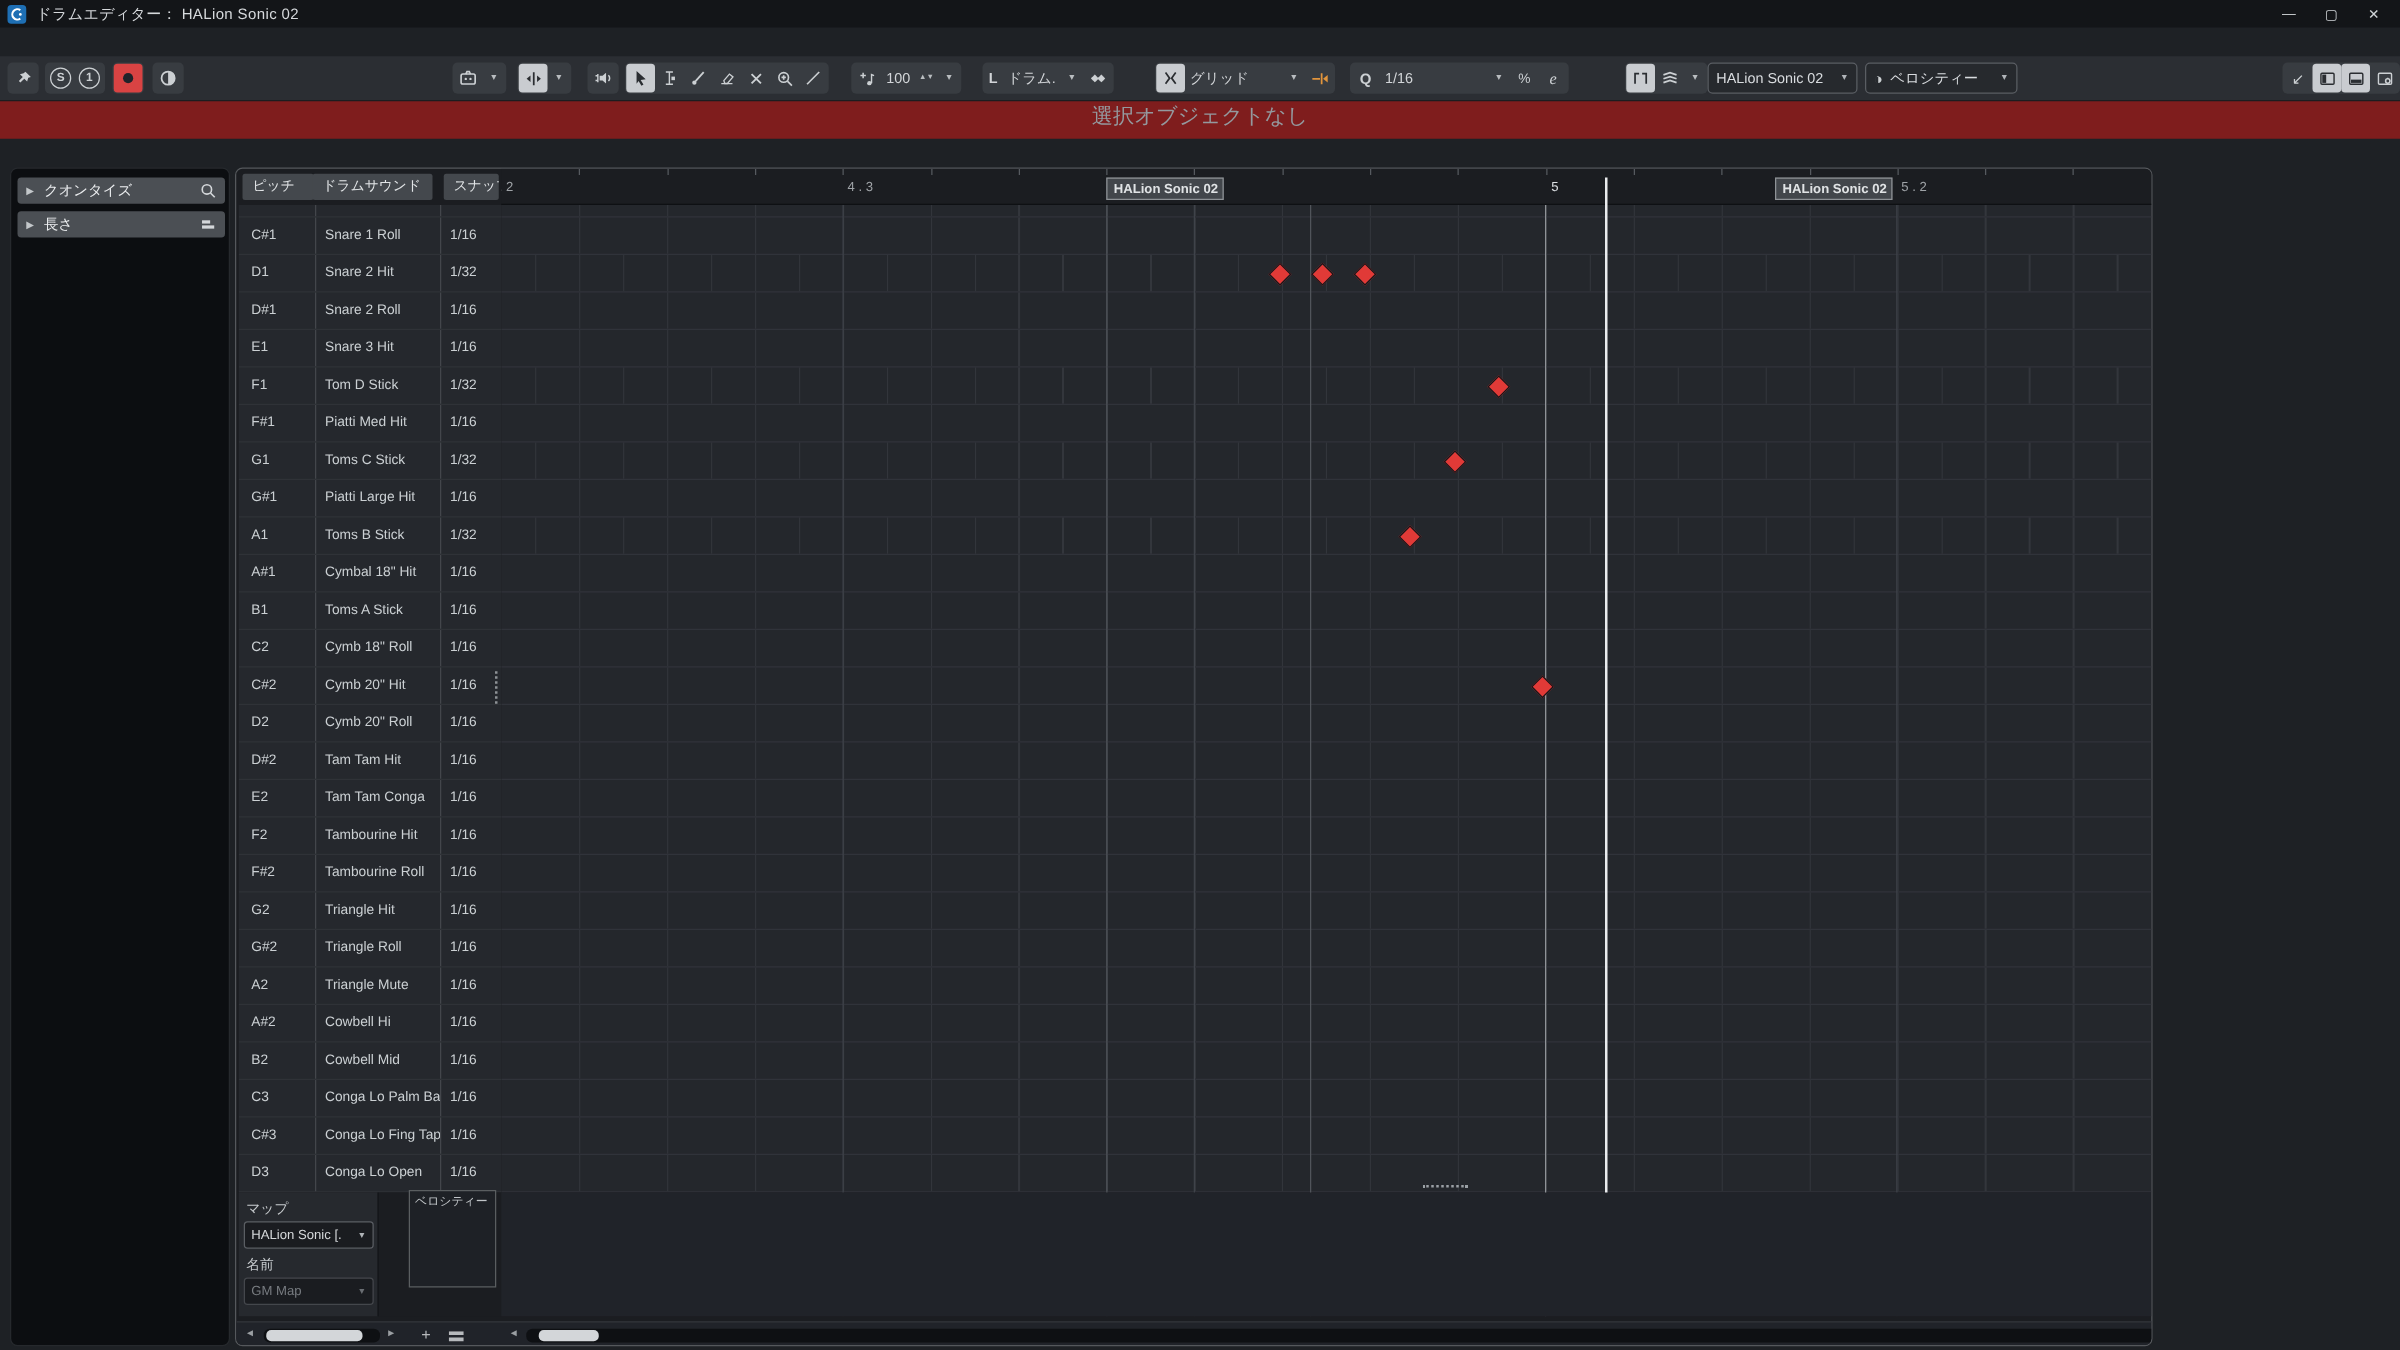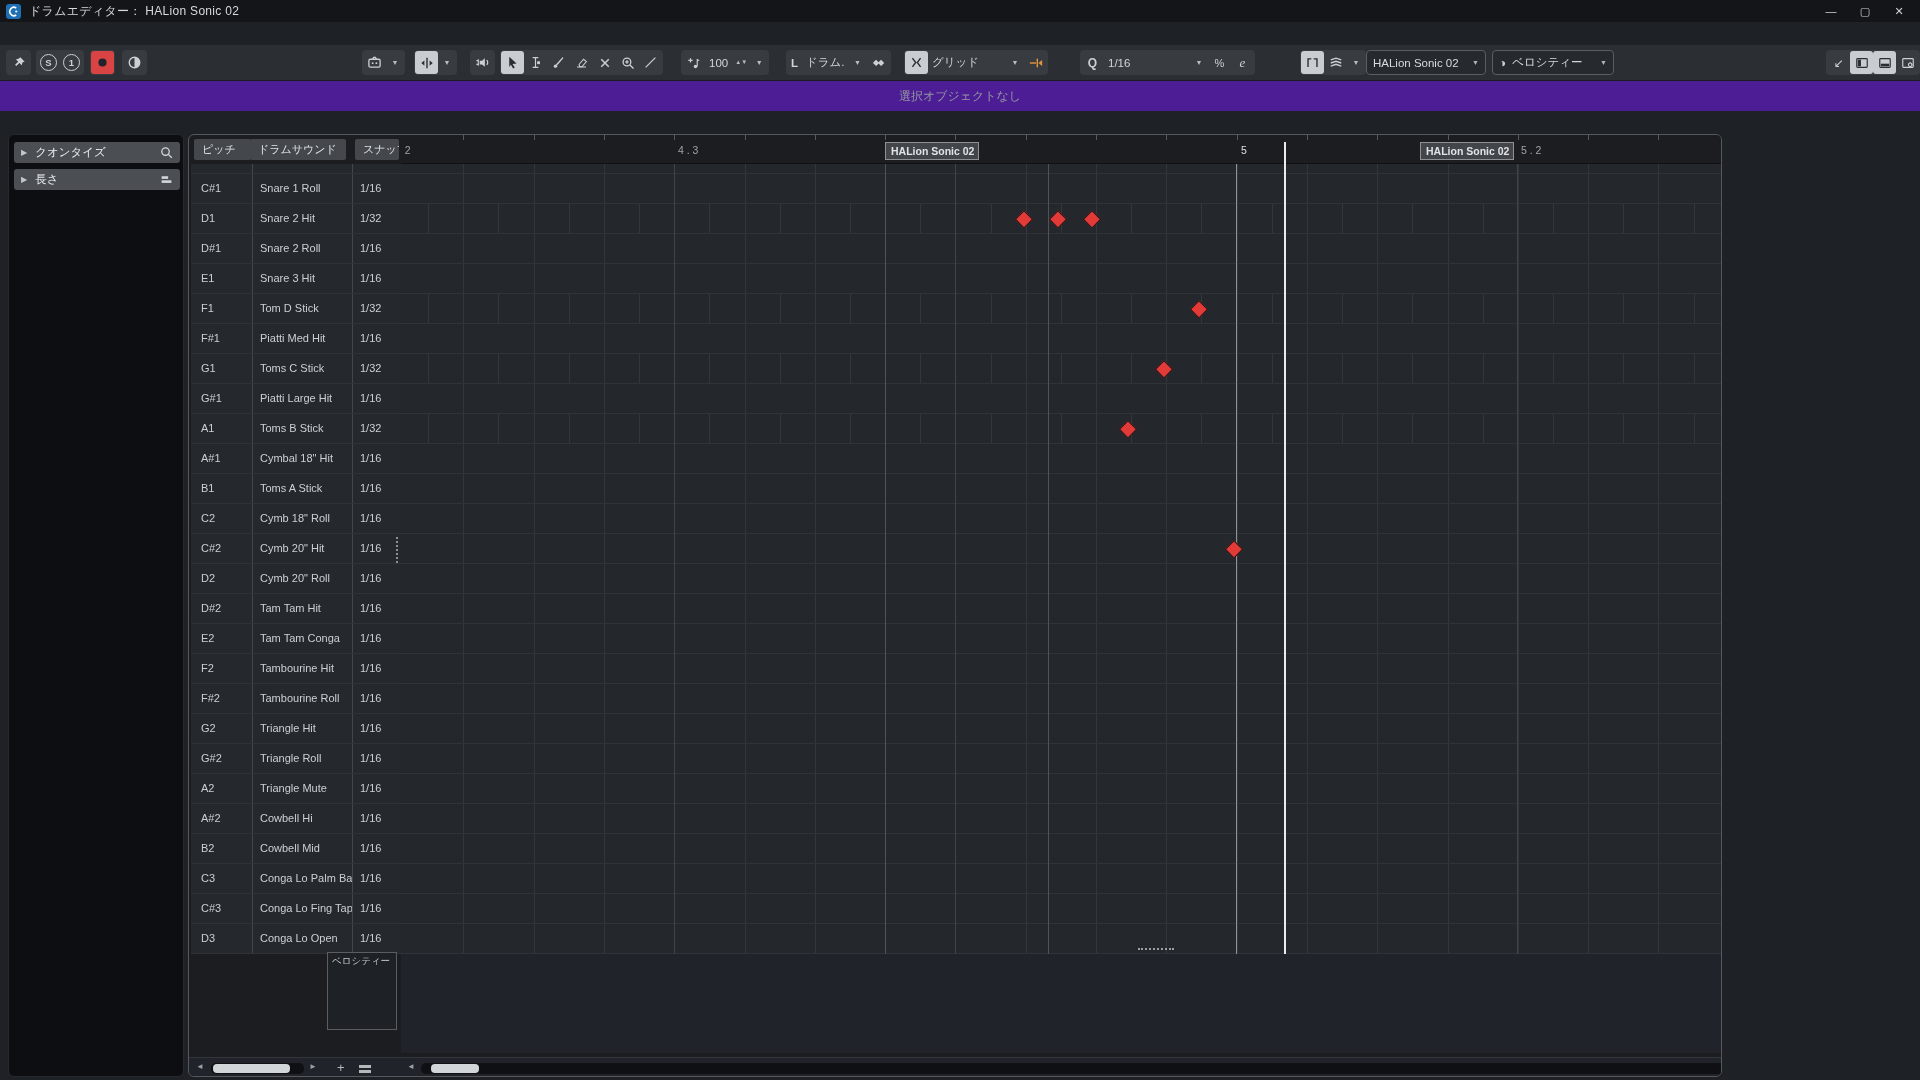--- a/index.html
+++ b/index.html
@@ -36,23 +36,23 @@
               color:#b9bdc0; font-size:7px; }
   .tb-text { color:#d2d5d8; font-size:11.5px; padding:0 4px; white-space:nowrap;}
   .combo { position:absolute; top:5px; height:25px; border:1px solid #5a5e63; border-radius:4px;
            background:#26292d; display:flex; align-items:center; padding:0 6px; gap:6px; }
   .circle-glyph { width:17px; height:17px; border-radius:50%; border:1.5px solid #ccd0d3;
                   display:flex; align-items:center; justify-content:center; font-size:9.5px;
                   font-weight:bold; color:#ccd0d3; }
   svg { display:block; }
 
   
-  #infoline { position:absolute; left:0; top:80px; width:1920px; height:31px; background:#4c1d95;
-              display:flex; align-items:center; justify-content:center; color:#94999e;
-              font-size:12px; border-top:1px solid #1b1d20; }
+  #infoline { position:absolute; left:0; top:80px; width:1920px; height:31px; background:#7f1d1d;
+              display:flex; justify-content:center; color:#94999e;
+              font-size:17px; border-top:1px solid #1b1d20; }
 
   
   #inspector { position:absolute; left:8px; top:134px; width:176px; height:943px; background:#0c0e11;
                border:1px solid #26292d; border-radius:6px; }
   .insp-bar { position:absolute; left:5px; width:166px; height:21px; background:#4b4f54;
               border-radius:3px; display:flex; align-items:center; padding:0 7px; gap:8px; }
   .insp-bar .tri { font-size:8px; color:#c3c7ca; }
   .insp-bar .lbl { font-size:11.5px; color:#eceef0; flex:1; }
 
   
@@ -283,21 +283,21 @@
       <div class="tb-arrow">▼</div>
     </div>
 
     <div class="tb-group" style="left:786px">
       <div class="tb-text" style="font-weight:bold">L</div>
       <div class="tb-text">ドラム.</div>
       <div class="tb-arrow">▼</div>
       <div class="tb-btn" style="font-size:8px;letter-spacing:-1px">◆◆</div>
     </div>
 
-    <div class="tb-group" style="left:904px">
+    <div class="tb-group" style="left:924px">
       <div class="tb-btn active">
         <svg width="13" height="13" viewBox="0 0 16 16" stroke="currentColor" fill="none" stroke-width="1.7">
             <path d="M3 2.5L7 8l-4 5.5M13 2.5L9 8l4 5.5"></path>
           </svg>
       </div>
       <div class="tb-text" style="min-width:78px">グリッド</div>
       <div class="tb-arrow">▼</div>
       <div class="tb-btn" style="color:#e2953c">
         <svg width="14" height="14" viewBox="0 0 16 16">
             <path d="M1 8h7" stroke="currentColor" stroke-width="1.6"></path>
@@ -610,20 +610,32 @@
     <div id="notes-layer">
         <div class="note" style="left: 623px; top: 55px; background: rgb(225, 58, 55);"></div>
         <div class="note" style="left: 657px; top: 55px; background: rgb(225, 58, 55);"></div>
         <div class="note" style="left: 691px; top: 55px; background: rgb(225, 58, 55);"></div>
         <div class="note" style="left: 798px; top: 145px; background: rgb(225, 58, 55);"></div>
         <div class="note" style="left: 763px; top: 205px; background: rgb(225, 58, 55);"></div>
         <div class="note" style="left: 727px; top: 265px; background: rgb(225, 58, 55);"></div>
         <div class="note" style="left: 833px; top: 385px; background: rgb(225, 58, 55);"></div>
       </div>
 
+    <div id="map-panel">
+      <div class="map-label">マップ</div>
+      <div class="map-combo">
+        <span class="val">HALion Sonic [.</span>
+        <span class="arr">▼</span>
+      </div>
+      <div class="map-label">名前</div>
+      <div class="map-combo disabled">
+        <span class="val">GM Map</span>
+        <span class="arr">▼</span>
+      </div>
+    </div>
     <div id="lane-gap"></div>
     <div id="velocity-tab">
       <div class="t">ベロシティー</div>
     </div>
 
     <div id="velocity-lane"></div>
     <div id="lane-handle"></div>
 
     <div id="bottombar">
       <span class="sb-arrow" style="left:7px">◄</span>

